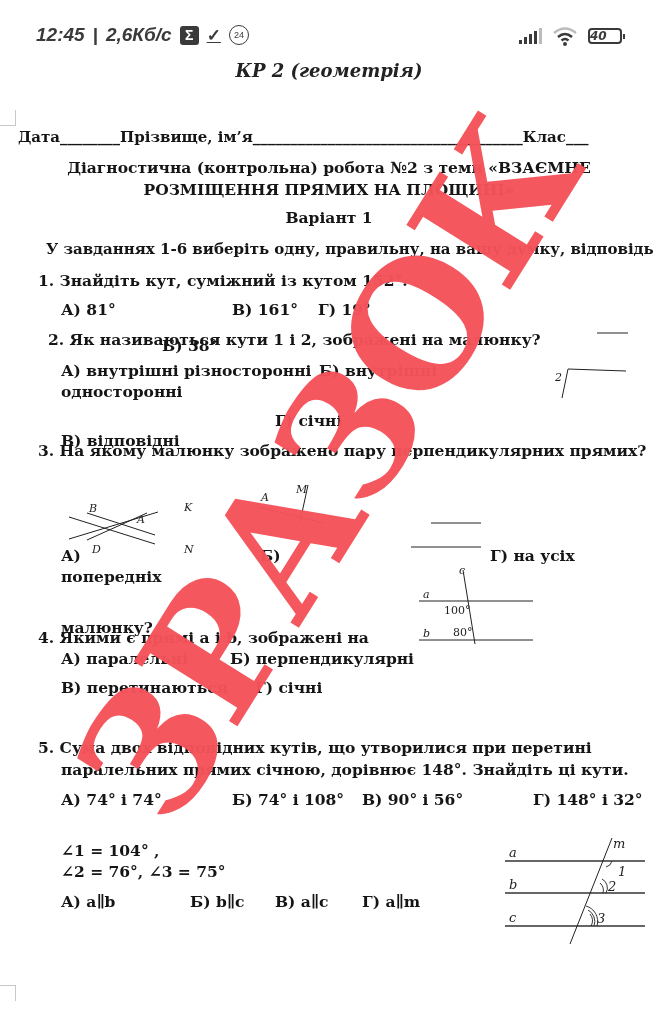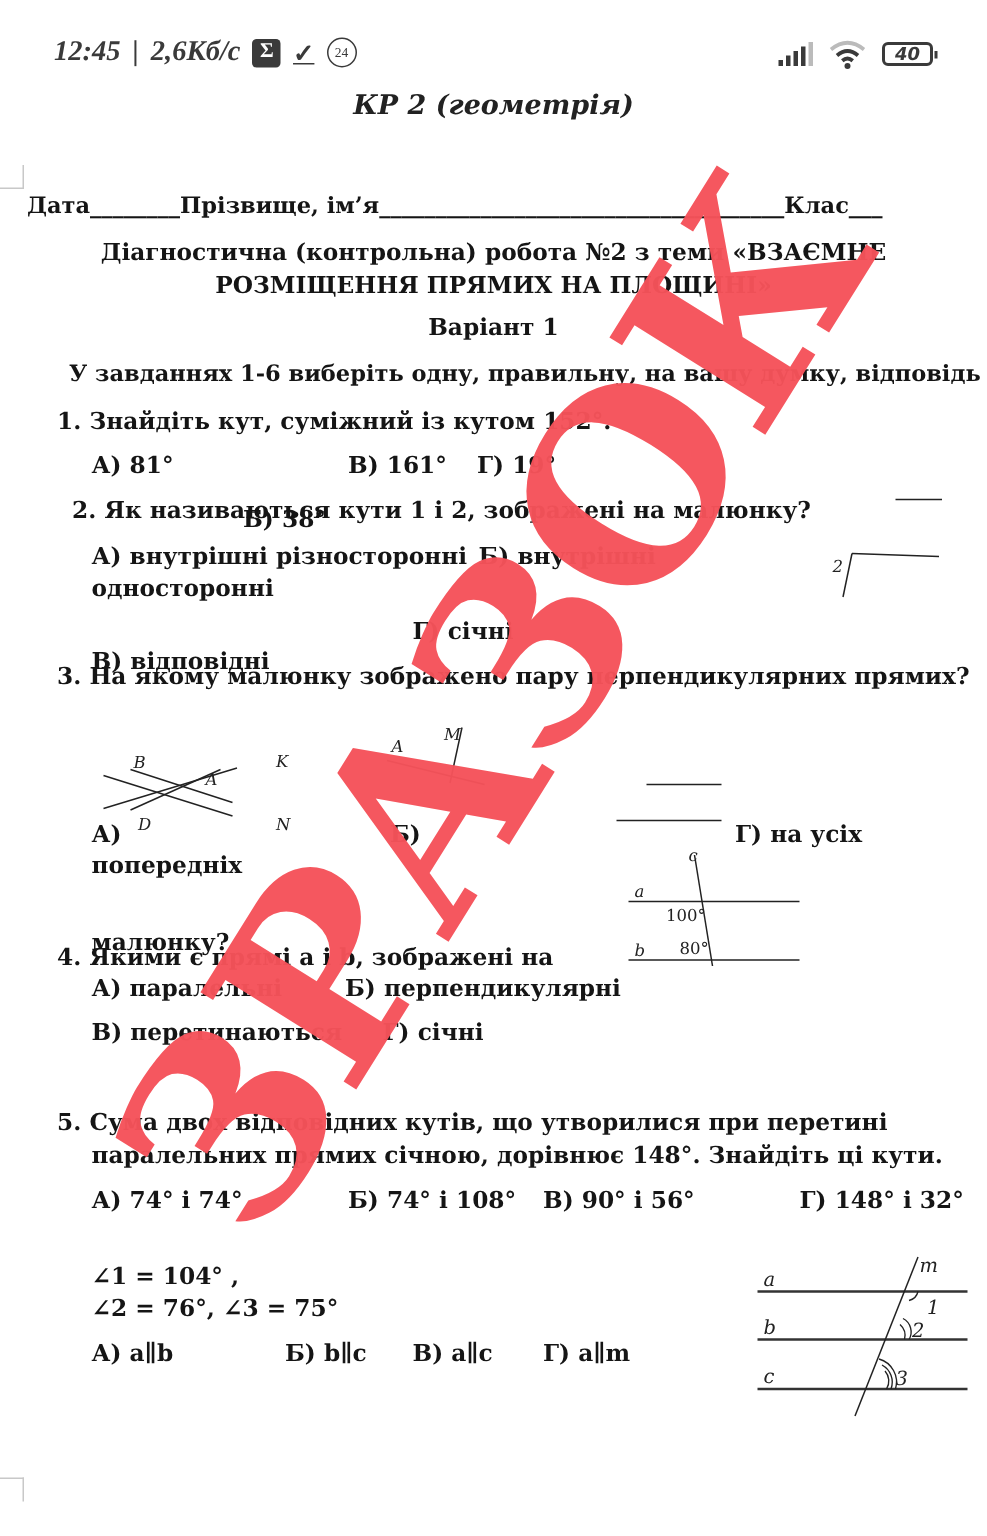--- a/index.html
+++ b/index.html
@@ -4,32 +4,32 @@
 <style>
   html, body { margin: 0; padding: 0; }
   body {
     width: 658px; height: 1024px; overflow: hidden; position: relative;
     background: #ffffff; color: #151515;
     font-family: "DejaVu Serif", serif;
   }
   
   .statusbar { position: absolute; left: 0; top: 0; width: 658px; height: 60px; }
   .sb-left { position: absolute; left: 36px; top: 24px; display: flex; align-items: center; gap: 8px;
-    font-family: Liberation Serif, serif; font-weight: bold; font-style: italic; font-size: 19px; color: #3a3a3a; }
+    font-family: Liberation Sans, sans-serif; font-weight: bold; font-style: italic; font-size: 19px; color: #3a3a3a; }
   .sigma { display: inline-flex; width: 19px; height: 19px; background: #3a3a3a; color: #fff; border-radius: 3px;
     align-items: center; justify-content: center; font-style: normal; font-size: 14px; }
   .dl { font-style: normal; font-size: 17px; color: #3a3a3a; text-decoration: underline; }
   .notif { display: inline-flex; width: 18px; height: 18px; border: 1.5px solid #3a3a3a; border-radius: 50%;
     align-items: center; justify-content: center; font-size: 9px; font-style: normal; font-weight: normal; }
   .sb-right { position: absolute; right: 36px; top: 26px; display: flex; align-items: center; gap: 10px; }
   .signal { display: flex; align-items: flex-end; gap: 2px; height: 16px; }
   .signal span { width: 3px; background: #3a3a3a; display: block; }
   .battery { width: 34px; height: 16px; border: 2px solid #3a3a3a; border-radius: 4px; position: relative;
     font-family: "DejaVu Sans", sans-serif; font-size: 12px; font-style: italic; font-weight: bold; color:#3a3a3a;
-    display:flex; align-items:center; justify-content:center; box-sizing: border-box; }
+    display:flex; align-items:center; box-sizing: border-box; }
   .battery::after { content:""; position:absolute; right:-5px; top:4px; width:2px; height:5px; background:#3a3a3a; }
 
   .doc-title { position: absolute; left: 0; width: 658px; top: 60px; text-align: center;
     font-weight: bold; font-style: italic; font-size: 18px; color: #222; }
 
   .crop { position: absolute; border-color: #c8c8c8; border-style: solid; width: 15px; height: 15px; }
   .crop.tl { left: 0; top: 110px; border-width: 0 1px 1px 0; }
   .crop.bl { left: 0; top: 985px; border-width: 1px 1px 0 0; }
 
   .page { position: absolute; left: 0; top: 0; width: 658px; height: 1024px; }

